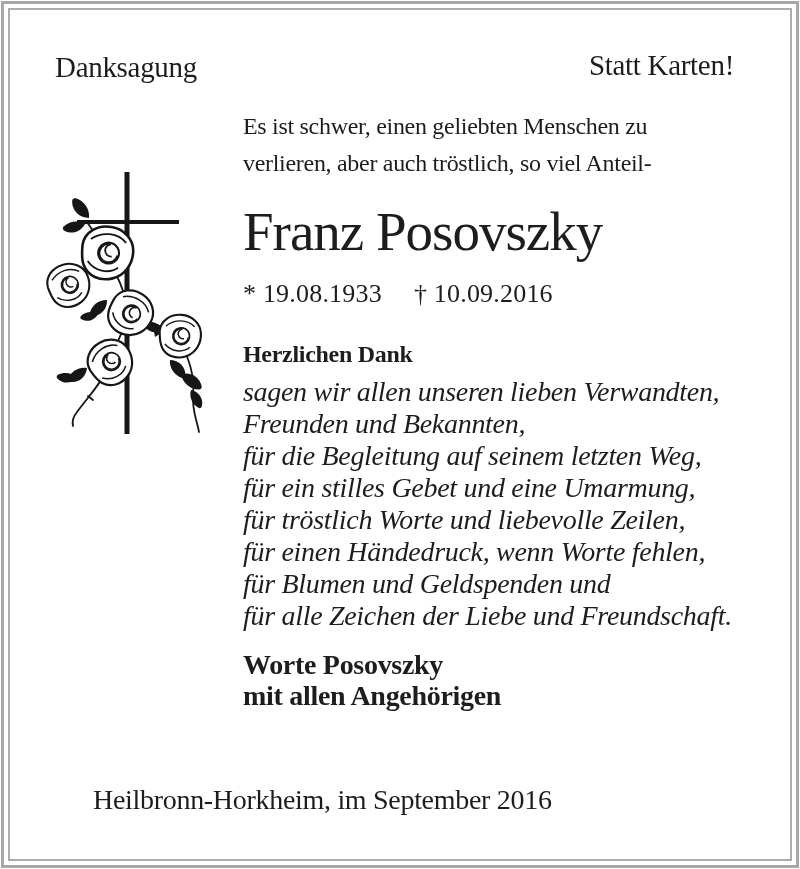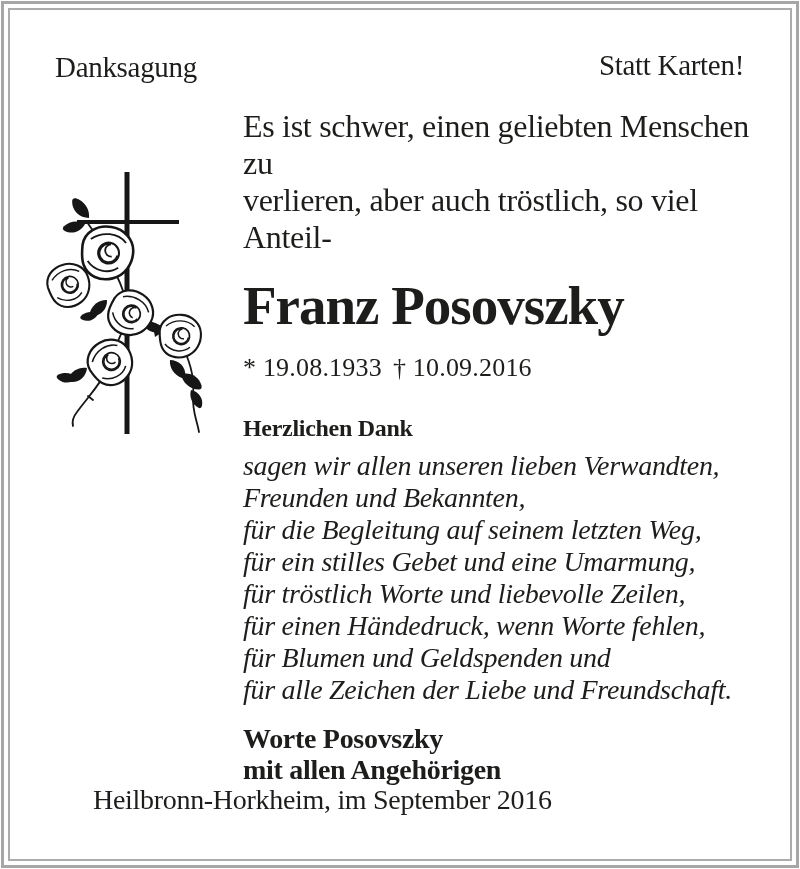--- a/index.html
+++ b/index.html
@@ -4,27 +4,27 @@
 <style>
   html,body{margin:0;padding:0;}
   body{
     width:800px;height:869px;background:#ffffff;position:relative;overflow:hidden;
     font-family:"Liberation Serif","DejaVu Serif",serif;color:#1d1d1b;
   }
   .page{position:absolute;inset:0;background:#ffffff;}
   .border-outer{position:absolute;inset:1px;border:3px solid #a7a7a7;pointer-events:none;}
   .border-inner{position:absolute;inset:8px;border:2px solid #acacac;pointer-events:none;}
   .header-left{position:absolute;left:55px;top:51px;font-size:29px;letter-spacing:-0.3px;}
-  .header-right{position:absolute;right:56px;top:49px;font-size:29px;letter-spacing:-0.3px;}
+  .header-right{position:absolute;right:66px;top:49px;font-size:29px;letter-spacing:-0.3px;}
   .illustration{position:absolute;left:43px;top:162px;width:175px;height:285px;}
   .text-col{position:absolute;left:243px;top:108px;width:525px;}
-  .intro{font-size:32px;line-height:37px;letter-spacing:-0.3px;}
-  .name{margin:19px 0 0 0;font-size:55px;line-height:62px;font-weight:bold;letter-spacing:-1px;white-space:nowrap;}
+  .intro{font-size:24px;line-height:37px;letter-spacing:-0.3px;}
+  .name{margin:19px 0 0 0;font-size:55px;line-height:62px;font-weight:normal;letter-spacing:-1px;white-space:nowrap;}
   .dates{margin-top:14px;font-size:26px;line-height:34px;letter-spacing:0.2px;}
-  .dates .death{margin-left:11px;text-align:right;}
+  .dates .death{margin-left:32px;text-align:right;}
   .thanks-heading{margin-top:26px;font-size:24px;line-height:34px;font-weight:bold;letter-spacing:-0.3px;}
   .thanks-body{margin-top:5px;font-size:28px;line-height:32px;letter-spacing:-0.3px;font-style:italic;}
   .signature{margin-top:17px;font-size:28px;line-height:31px;font-weight:bold;letter-spacing:-0.3px;}
   .footer{position:absolute;left:57px;top:784px;font-size:28px;letter-spacing:-0.3px;margin-left:36px;}
 </style>
 </head>
 <body>
 
 <div class="page">
 

